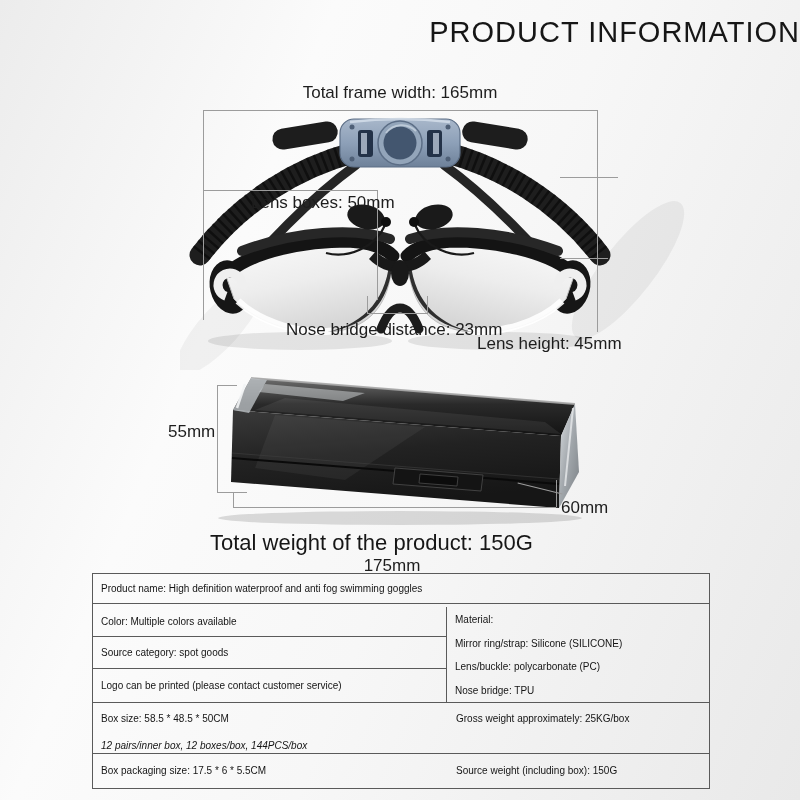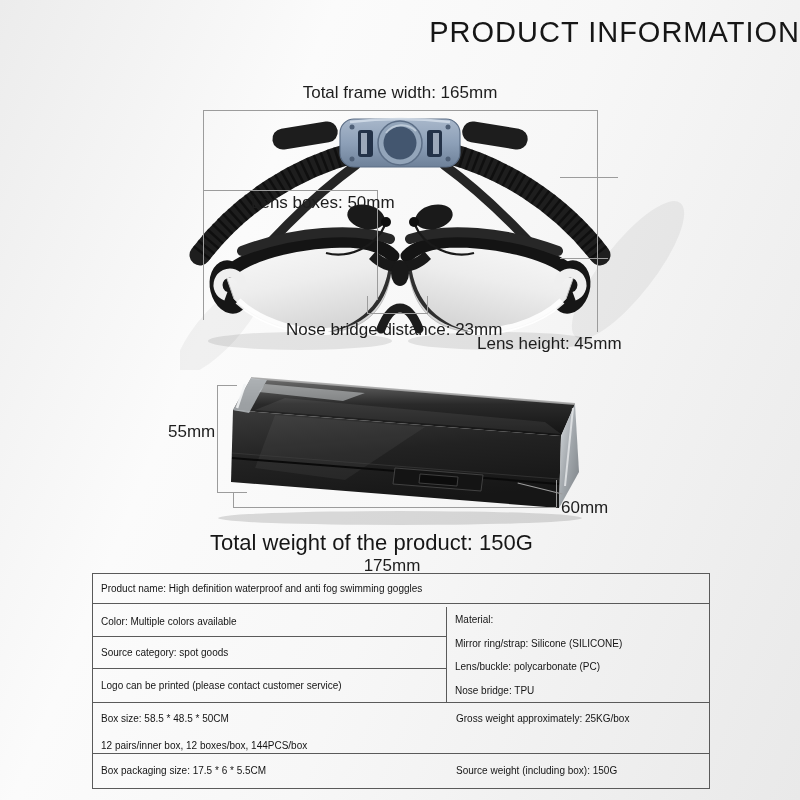--- a/index.html
+++ b/index.html
@@ -22,21 +22,21 @@
   .split{display:flex;border-bottom:1px solid #5a5a5a;align-items:flex-end;}
   .split-left{width:353px;border-right:1px solid #5a5a5a;}
   .cellA{height:29px;line-height:29px;padding:0 8px;border-bottom:1px solid #5a5a5a;white-space:nowrap;}
   .cellB{height:31px;line-height:31px;padding:0 8px;border-bottom:1px solid #5a5a5a;white-space:nowrap;}
   .cellC{height:33px;line-height:33px;padding:0 8px;white-space:nowrap;}
   .split-right{flex:1;padding:4px 8px 0 8px;}
   .mat-line{line-height:23.5px;white-space:nowrap;}
   .row-box{height:50px;border-bottom:1px solid #5a5a5a;display:flex;}
   .box-left{flex:1;padding:6px 8px 0 8px;}
   .box-line1{line-height:19px;margin-bottom:8px;white-space:nowrap;}
-  .box-line2{line-height:19px;white-space:nowrap;}
+  .box-line2{line-height:19px;white-space:nowrap;font-style:italic;}
   .right-col{width:261px;box-sizing:border-box;padding-left:8px;}
   .row-box .right-col{padding-top:6px;line-height:19px;white-space:nowrap;}
   .row-pack{height:34px;display:flex;line-height:34px;}
   .pack-left{flex:1;padding:0 8px;white-space:nowrap;}
   .row-pack .right-col{white-space:nowrap;}
 </style>
 </head>
 <body>
 
 <div class="page">

